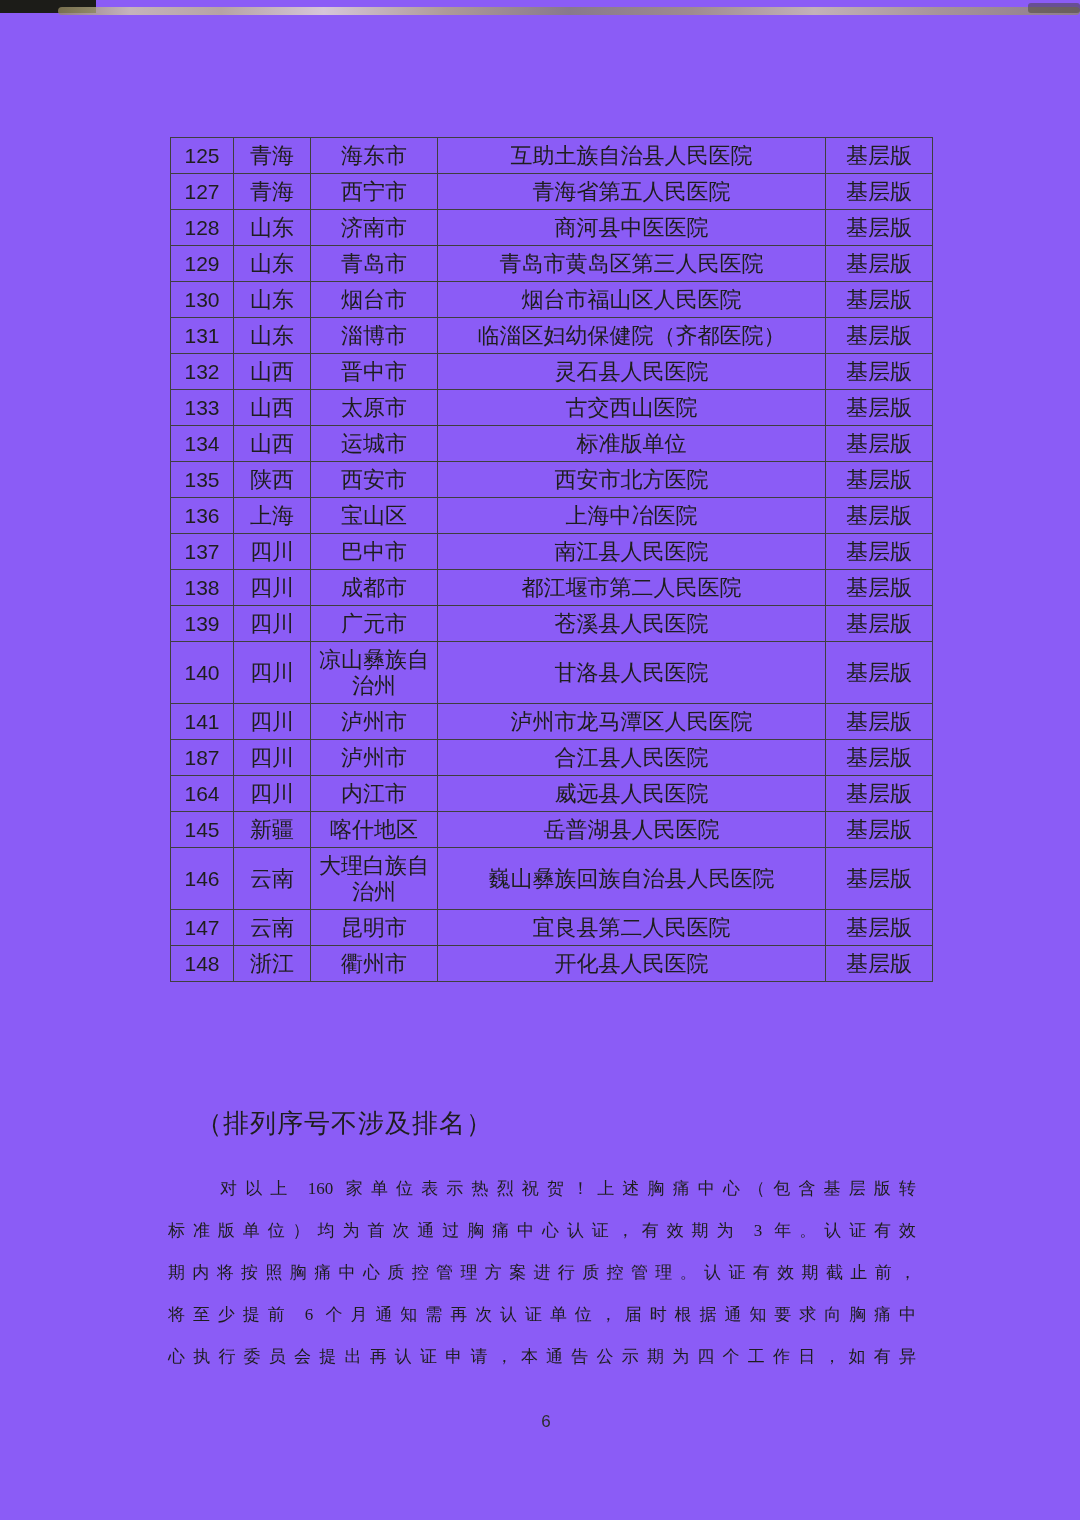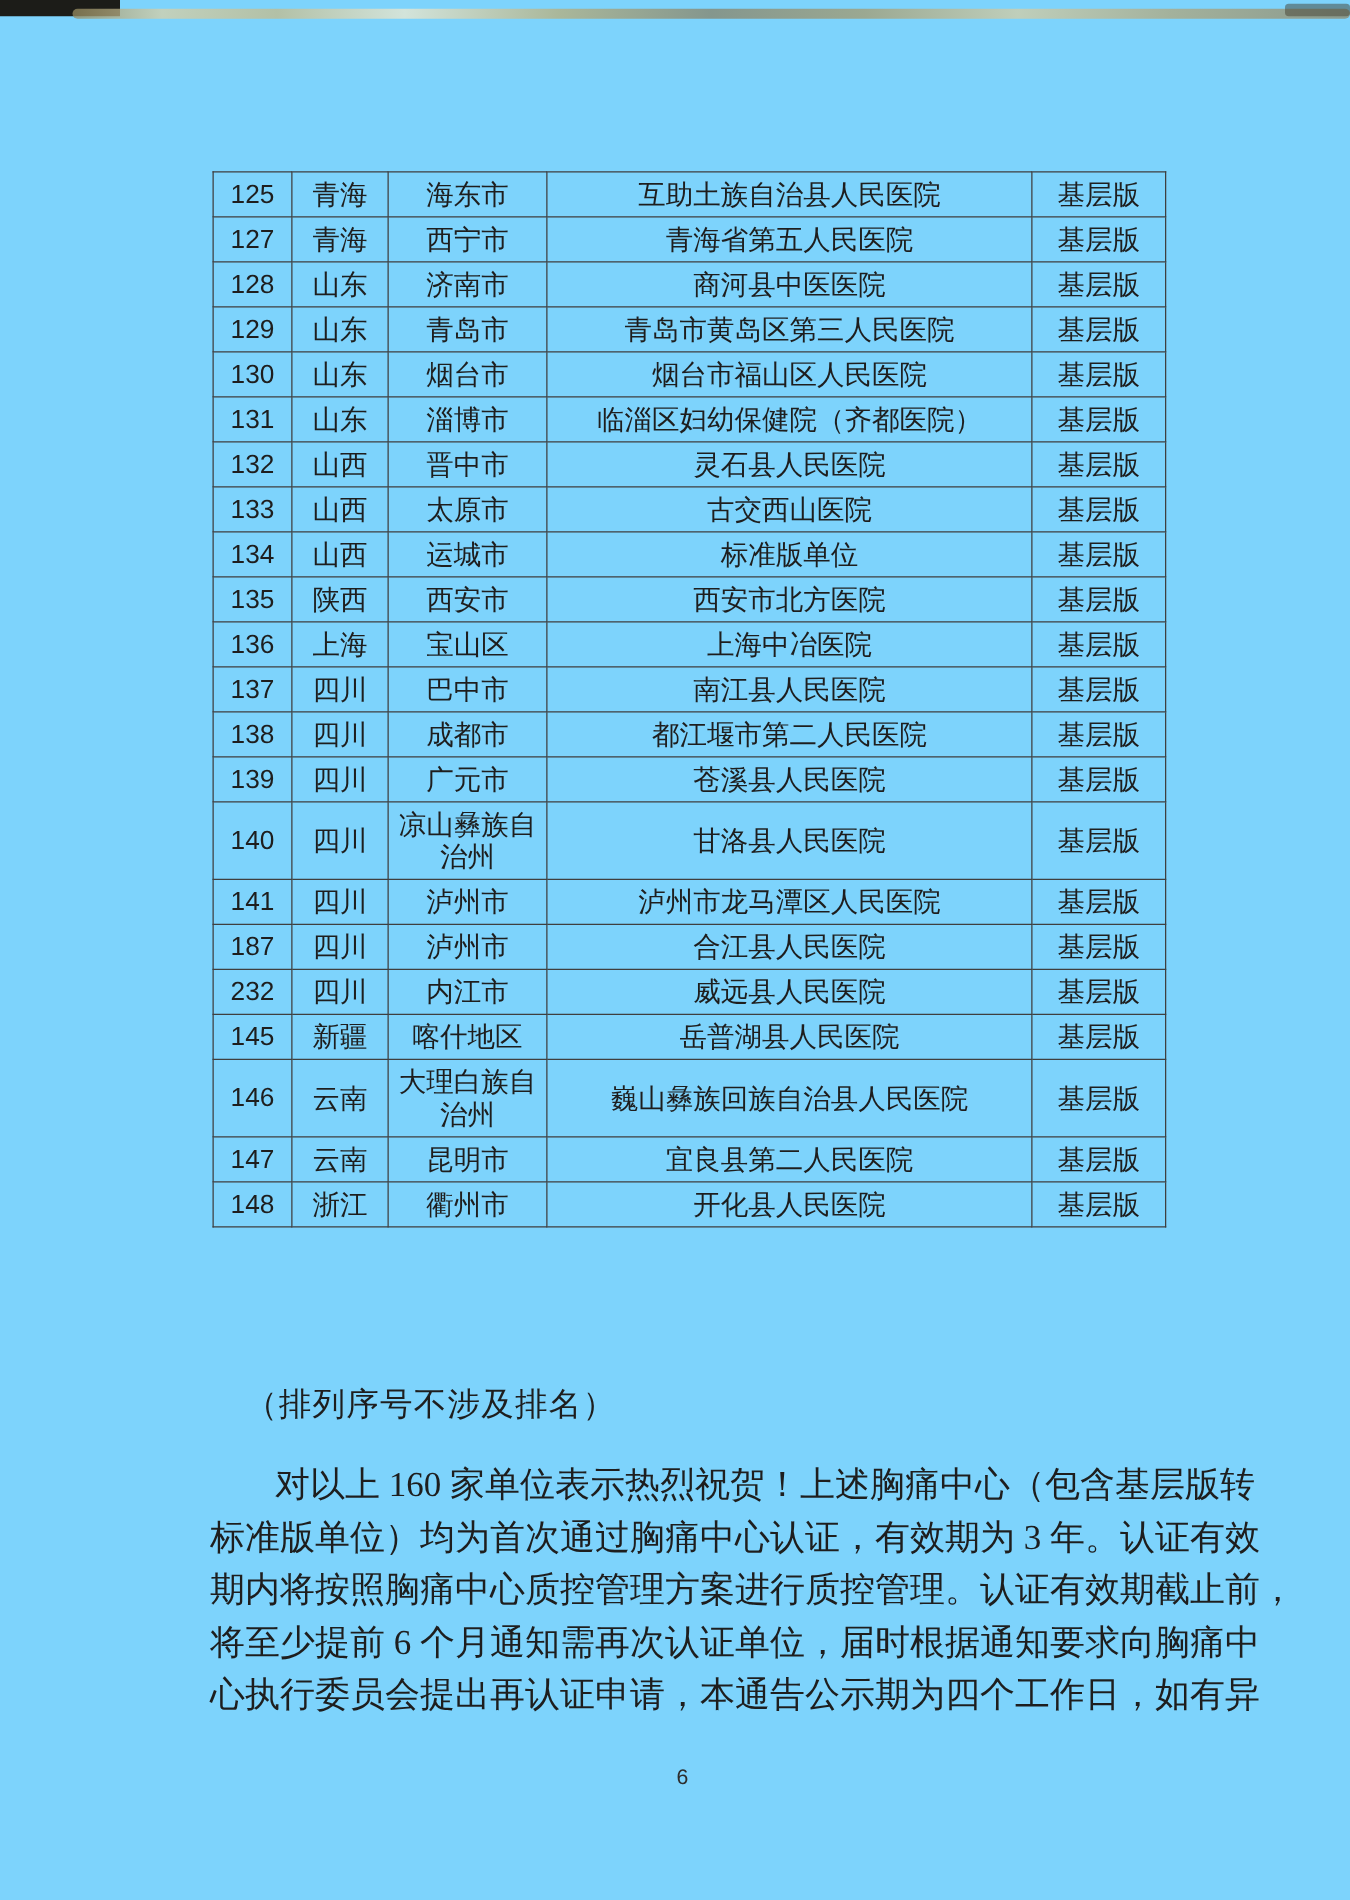--- a/index.html
+++ b/index.html
@@ -1,20 +1,20 @@
 <!DOCTYPE html>
 <html><head>
 <meta charset="utf-8">
 <style>
   html, body { margin: 0; padding: 0; background: #e8e8e8; }
   .page {
     position: relative;
     width: 1080px;
     height: 1520px;
-    background: #7dd3fc;
+    background: #8b5cf6;
     overflow: hidden;
     font-family: "Liberation Serif", "DejaVu Serif", serif;
     color: #1e1e1e;
   }
 
   
   .scan-edge-dark {
     position: absolute; left: 0; top: 0;
     width: 96px; height: 13px;
     background: #1c1c18;
@@ -69,21 +69,21 @@
 
   
   .paragraph {
     position: absolute;
     left: 168px; top: 1168px;
     width: 748px;
   }
   .para-line {
     height: 42px;
     line-height: 42px;
-    font-size: 28px;
+    font-size: 17px;
     white-space: nowrap;
     text-align: justify;
     text-align-last: justify;
     text-justify: inter-character;
   }
   .para-line.indent { padding-left: 52px; }
 
   
   .page-number {
     position: absolute;
@@ -226,21 +226,21 @@
           <td class="cell-edition">基层版</td>
         </tr>
         <tr class="row-single">
           <td class="cell-index">187</td>
           <td class="cell-province">四川</td>
           <td class="cell-city">泸州市</td>
           <td class="cell-hospital">合江县人民医院</td>
           <td class="cell-edition">基层版</td>
         </tr>
         <tr class="row-single">
-          <td class="cell-index">232</td>
+          <td class="cell-index">164</td>
           <td class="cell-province">四川</td>
           <td class="cell-city">内江市</td>
           <td class="cell-hospital">威远县人民医院</td>
           <td class="cell-edition">基层版</td>
         </tr>
         <tr class="row-single">
           <td class="cell-index">145</td>
           <td class="cell-province">新疆</td>
           <td class="cell-city">喀什地区</td>
           <td class="cell-hospital">岳普湖县人民医院</td>

